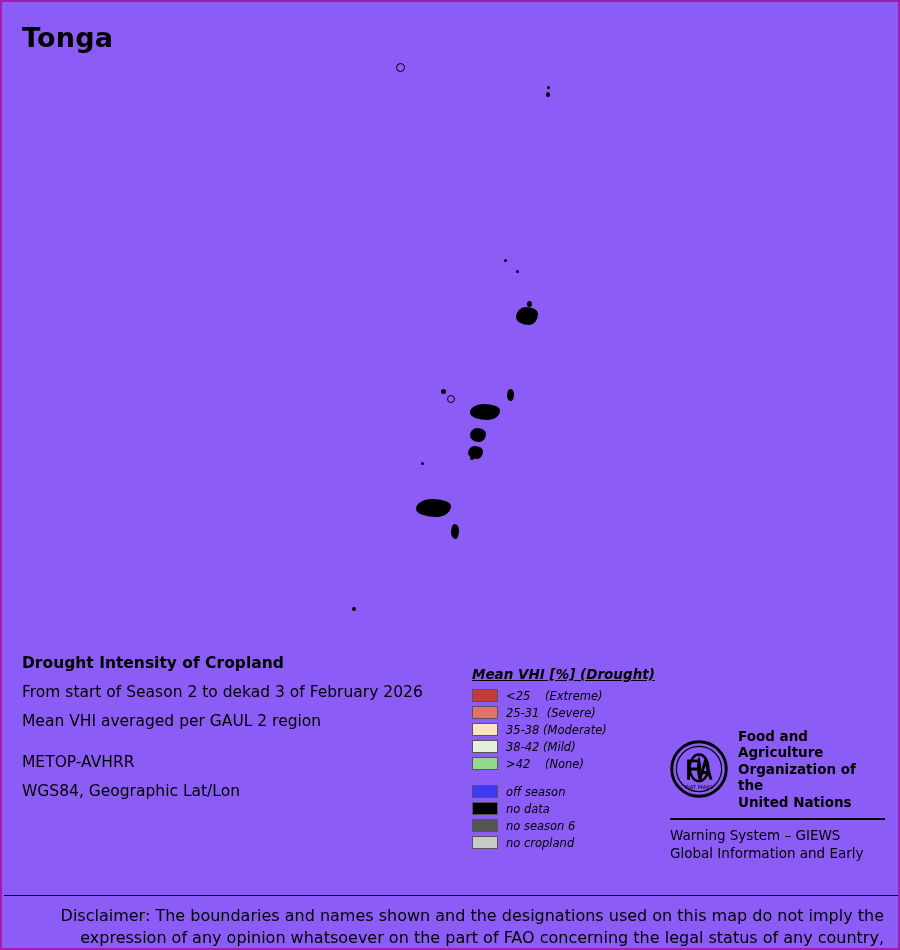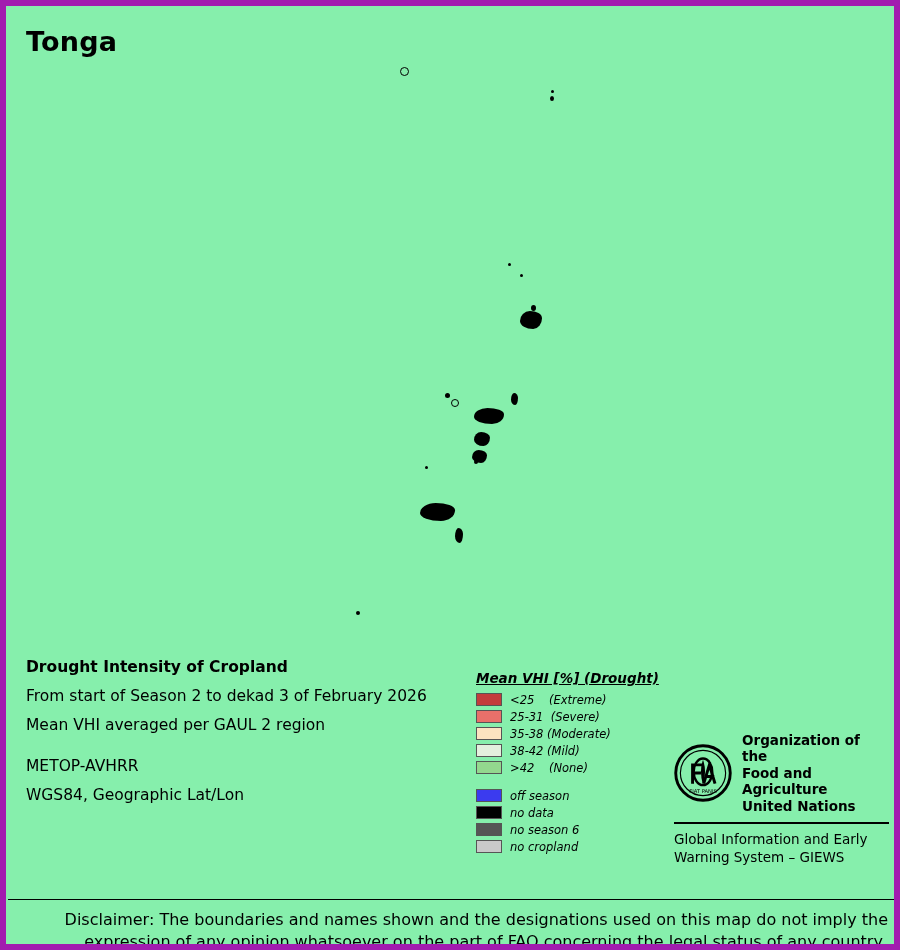--- a/index.html
+++ b/index.html
@@ -7,22 +7,22 @@
     padding: 0;
     background: #ffffff;
   }
   body {
     font-family: "DejaVu Sans", sans-serif;
   }
   #page {
     position: relative;
     width: 900px;
     height: 950px;
-    background: #86efac;
-    border: 6px solid #a21caf;
+    background: #8b5cf6;
+    border: 2px solid #a21caf;
     box-sizing: border-box;
     overflow: hidden;
   }
 
   
   .map-title {
     position: absolute;
     left: 20px;
     top: 20px;
     font-size: 27px;
@@ -252,28 +252,28 @@
       <svg class="fao-emblem" viewBox="0 0 100 100">
         <circle cx="50" cy="50" r="47" fill="none" stroke="#000" stroke-width="5"></circle>
         <circle cx="50" cy="50" r="39" fill="none" stroke="#000" stroke-width="2"></circle>
         <path d="M32 36 h16 M32 36 v30 M32 50 h12" stroke="#000" stroke-width="5" fill="none" stroke-linecap="square"></path>
         <path d="M52 66 l9 -30 l9 30 M55 56 h12" stroke="#000" stroke-width="5" fill="none" stroke-linecap="square"></path>
         <ellipse cx="50" cy="48" rx="16" ry="23" fill="none" stroke="#000" stroke-width="4"></ellipse>
         <path d="M50 27 q7 20 0 44 q-7 -24 0 -44 z" fill="#000"></path>
         <text x="50" y="84" font-size="9" text-anchor="middle" font-family="'DejaVu Sans', sans-serif">FIAT PANIS</text>
       </svg>
       <div class="fao-name">
+        <div>Food and Agriculture</div>
         <div>Organization of the</div>
-        <div>Food and Agriculture</div>
         <div>United Nations</div>
       </div>
     </div>
     <div class="fao-rule"></div>
     <div class="fao-sub">
+      <div>Warning System – GIEWS</div>
       <div>Global Information and Early</div>
-      <div>Warning System – GIEWS</div>
     </div>
   </div>
 
   <div class="disclaimer-sep"></div>
   <div class="disclaimer">Disclaimer: The boundaries and names shown and the designations used on this map do not imply the expression of any opinion whatsoever on the part of FAO concerning the legal status of any country, territory, area or of its authorities, or concerning the delimitation of its frontiers and boundaries.</div>
 
 </div>
 
 </body></html>

